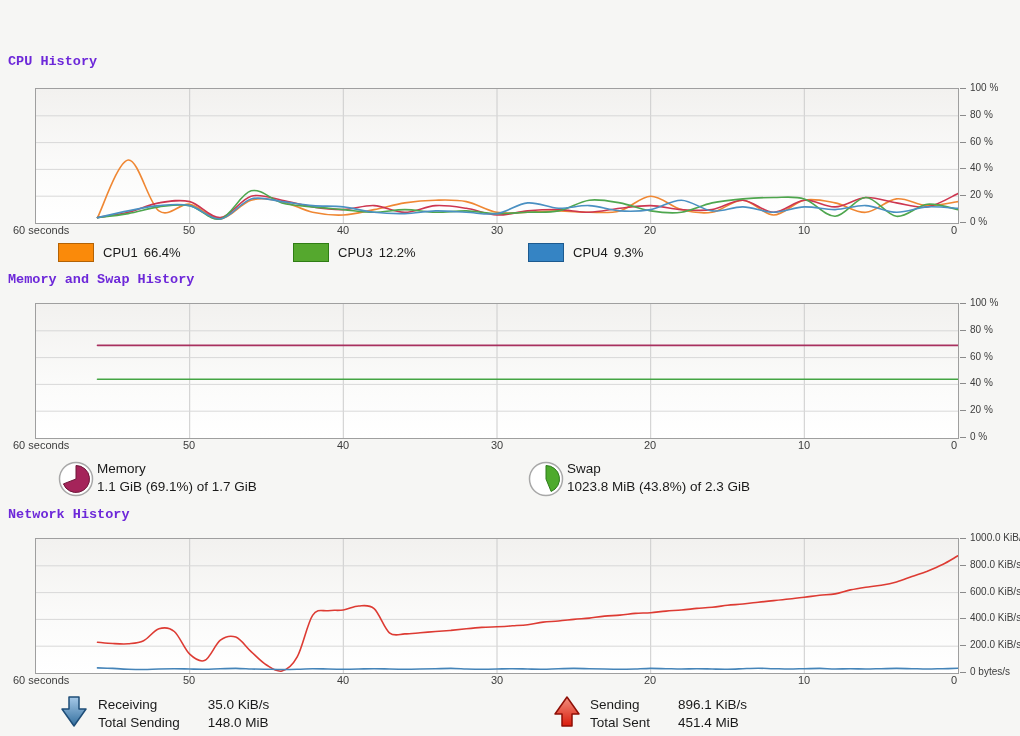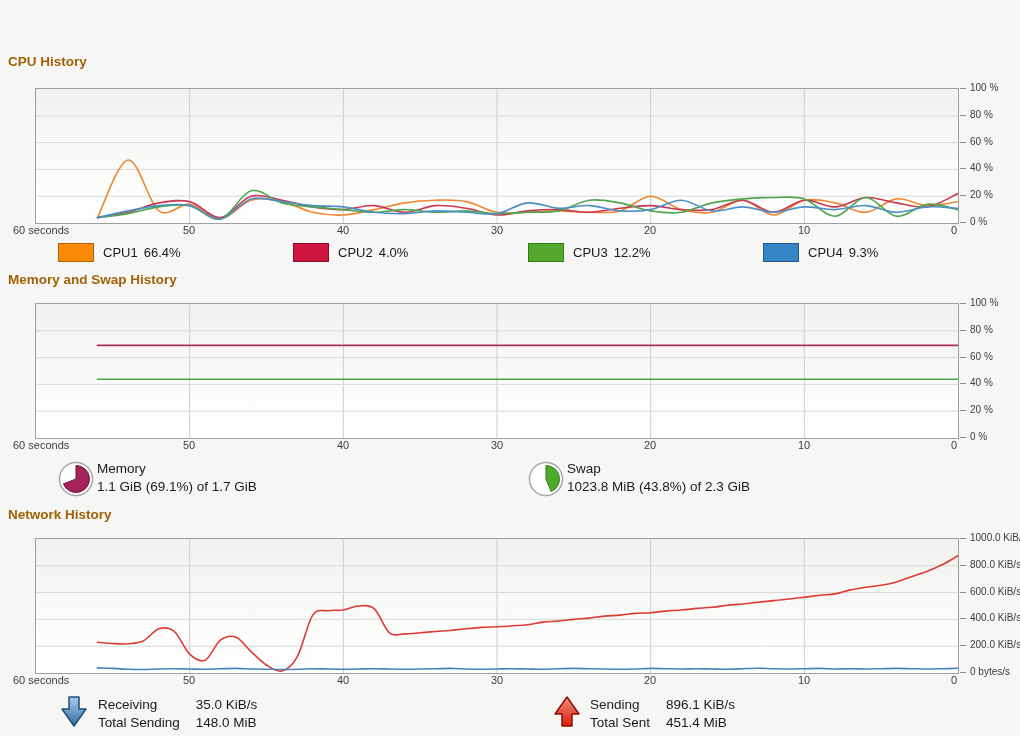--- a/index.html
+++ b/index.html
@@ -10,37 +10,37 @@
   #headerbar{position:absolute;left:0;top:0;width:1020px;height:44px;
     background:linear-gradient(#dddad4,#d2cec8);border-bottom:1px solid #b4ada5;}
   .tabgroup{position:absolute;left:330px;top:5px;height:32px;display:flex;
     border-radius:6px;box-shadow:0 1px 2px rgba(0,0,0,.22);overflow:hidden;}
   .tab{width:120px;display:flex;align-items:center;justify-content:center;
     font-size:13.5px;color:#2e3436;background:#f9f9f8;cursor:default;}
   .tab.active{background:#ccc6c0;}
   .winbtn{position:absolute;top:10px;width:24px;height:24px;display:flex;
     align-items:center;justify-content:center;color:#3a3a3a;}
   
-  .heading{font-size:13.5px;font-weight:bold;color:#a16207;}
+  .heading{font-size:13.5px;font-weight:bold;color:#6d28d9;font-family:Liberation Mono, monospace;}
   
   .chart{left:35px;width:922px;height:134px;border:1px solid #9f9f9f;
     background:linear-gradient(#f2f1ef, #fbfbfa 60%, #ffffff);}
   .ylab{font-size:10px;color:#3c3c3c;white-space:nowrap;left:960px;}
   .ylab::before{content:"";display:inline-block;width:6px;height:1px;background:#8a8a8a;
     vertical-align:middle;margin-right:4px;}
   .xlab{font-size:11px;color:#3c3c3c;white-space:nowrap;}
   .center{transform:translateX(-50%);text-align:center;}
   
   .legend-row{left:40px;top:243px;width:940px;display:grid;grid-template-columns:repeat(4,1fr);}
   .legend-item{display:flex;align-items:center;gap:9px;padding-left:18px;}
   .swatch{width:36px;height:19px;border:1.5px solid #000;box-sizing:border-box;}
   .legend-text{font-size:13px;color:#1a1a1a;display:flex;gap:6px;}
   
   .stat-text{font-size:13.5px;color:#1a1a1a;line-height:18px;}
-  .netgrid{display:grid;grid-template-columns:auto auto;column-gap:16px;
+  .netgrid{display:grid;grid-template-columns:auto auto;column-gap:28px;
     font-size:13.5px;color:#1a1a1a;line-height:17.5px;}
 </style>
 </head>
 <body>
 
 <div id="app">
 
 
   <div class="heading abs" style="left:8px;top:54px">CPU History</div>
   <svg id="cpu-svg" class="chart abs" style="top:88px" viewBox="0 0 922 134">
@@ -71,27 +71,20 @@
   <div class="xlab abs center" style="left:650px;top:224px">20</div>
   <div class="xlab abs center" style="left:804px;top:224px">10</div>
   <div class="xlab abs center" style="left:954px;top:224px">0</div>
 
   <div class="legend-row abs">
     <div class="legend-item">
       <div class="swatch" style="background: rgb(250, 138, 10); border-color: rgb(179, 98, 5);"></div>
       <div class="legend-text">
         <span>CPU1</span>
         <span>66.4%</span>
-      </div>
-    </div>
-    <div class="legend-item">
-      <div class="swatch" style="background: rgb(207, 20, 63); border-color: rgb(140, 10, 40);"></div>
-      <div class="legend-text">
-        <span>CPU2</span>
-        <span>4.0%</span>
       </div>
     </div>
     <div class="legend-item">
       <div class="swatch" style="background: rgb(85, 168, 46); border-color: rgb(47, 125, 20);"></div>
       <div class="legend-text">
         <span>CPU3</span>
         <span>12.2%</span>
       </div>
     </div>
     <div class="legend-item">

